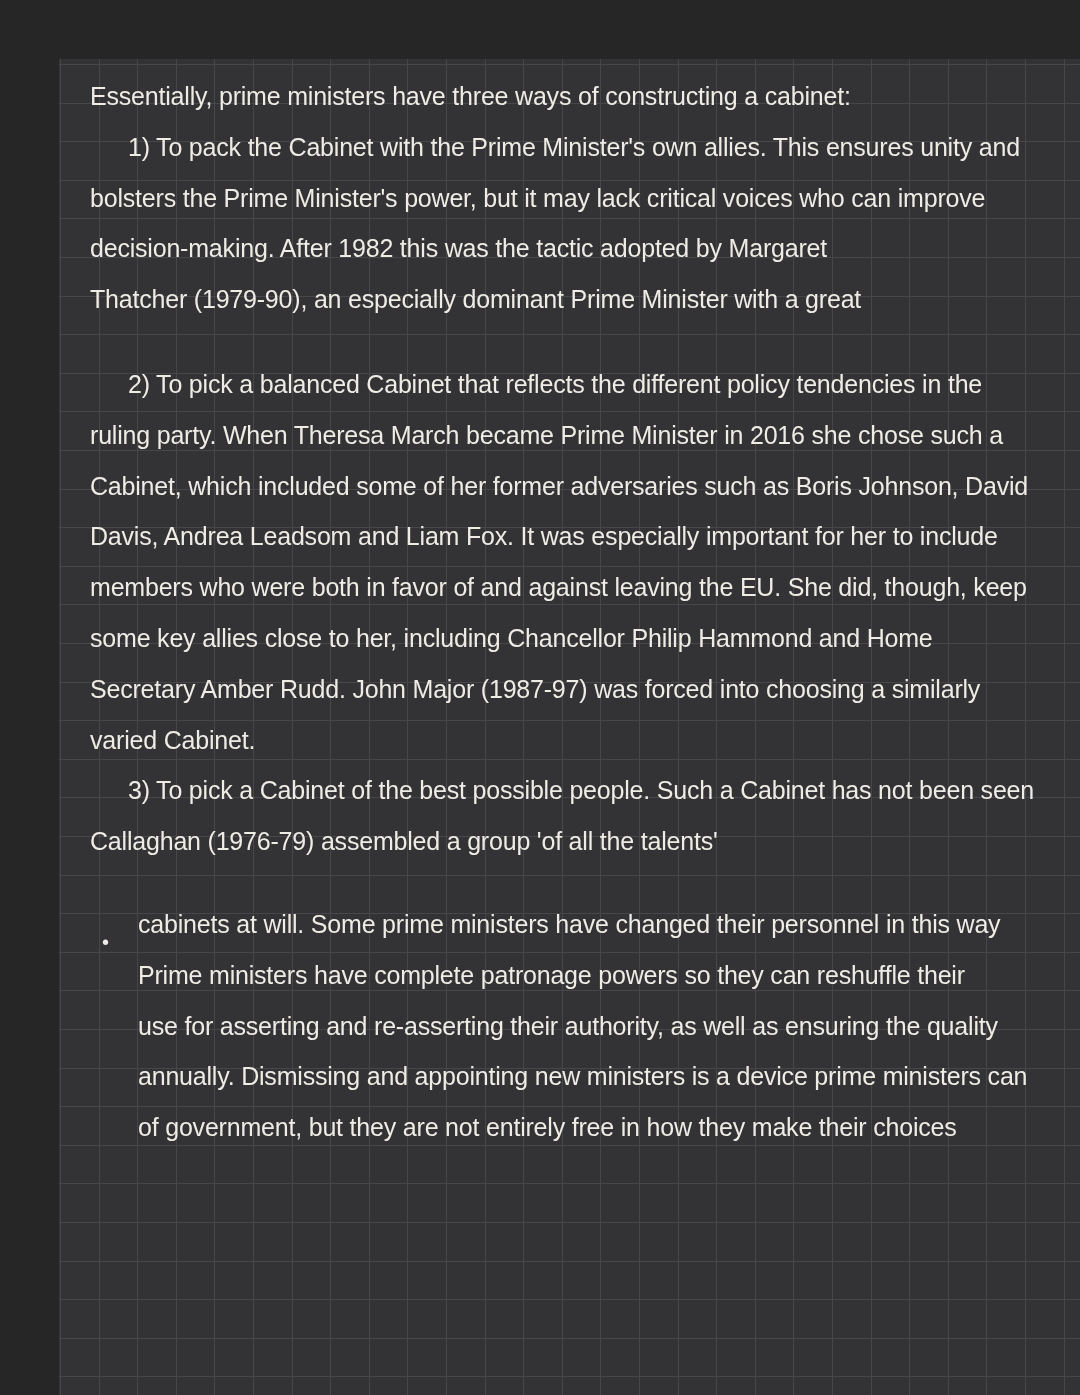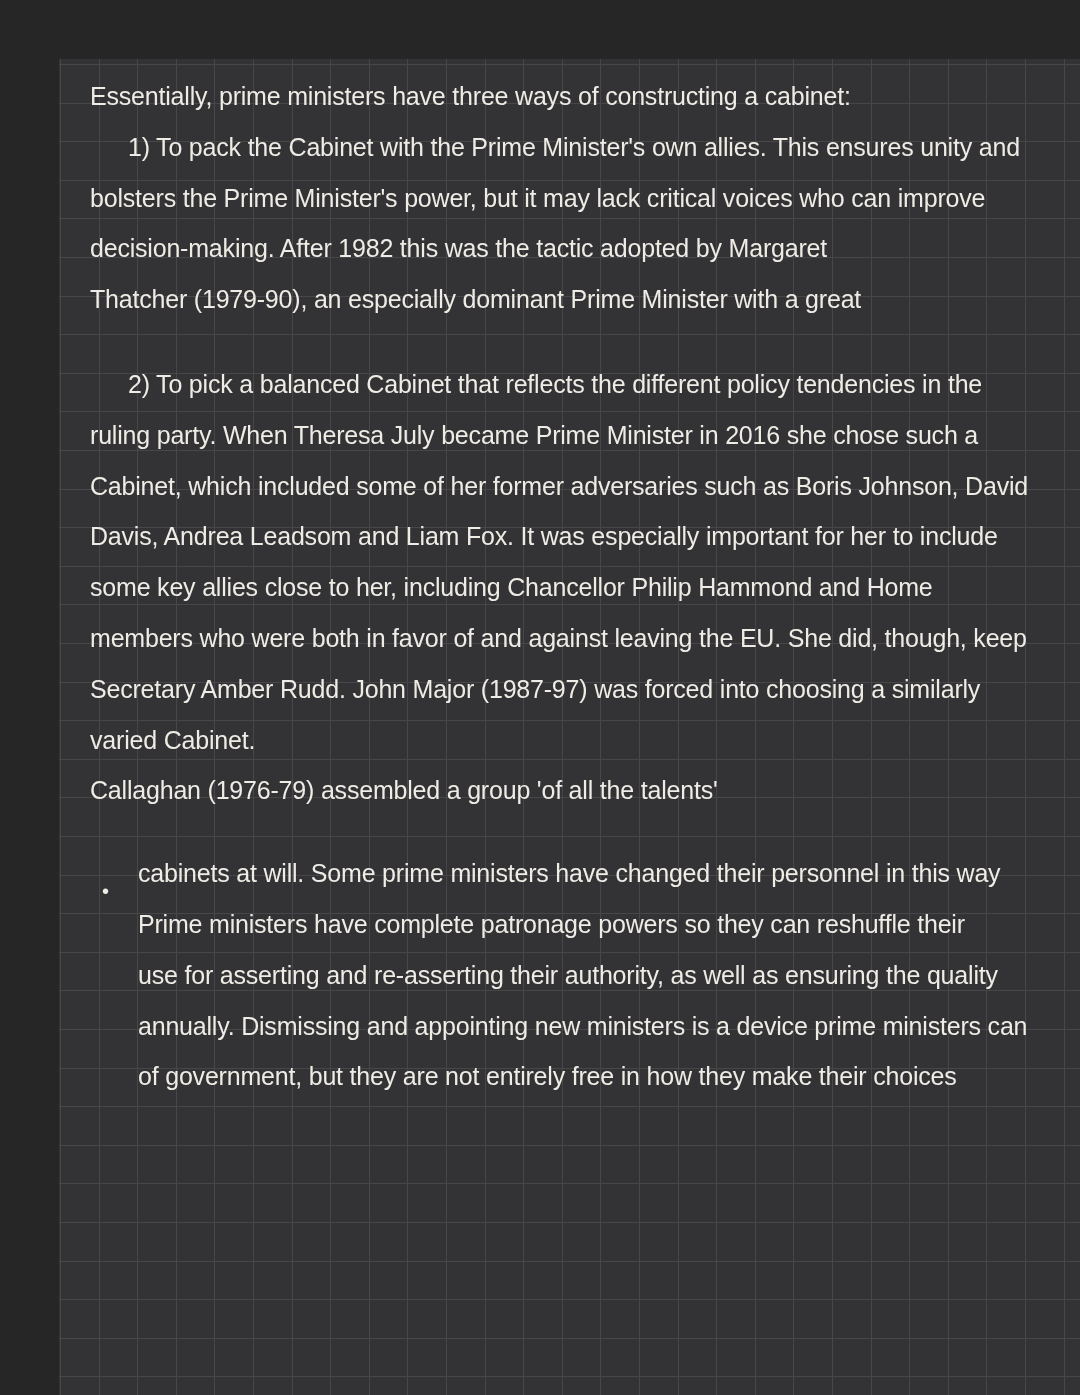--- a/index.html
+++ b/index.html
@@ -47,30 +47,31 @@
     <div class="para p1">
       <div class="line">Essentially, prime ministers have three ways of constructing a cabinet:</div>
       <div class="line ind">1) To pack the Cabinet with the Prime Minister's own allies. This ensures unity and</div>
       <div class="line">bolsters the Prime Minister's power, but it may lack critical voices who can improve</div>
       <div class="line">decision-making. After 1982 this was the tactic adopted by Margaret</div>
       <div class="line">Thatcher (1979-90), an especially dominant Prime Minister with a great</div>
     </div>
 
     <div class="para p2">
       <div class="line ind">2) To pick a balanced Cabinet that reflects the different policy tendencies in the</div>
-      <div class="line">ruling party. When Theresa July became Prime Minister in 2016 she chose such a</div>
+      <div class="line">ruling party. When Theresa March became Prime Minister in 2016 she chose such a</div>
       <div class="line">Cabinet, which included some of her former adversaries such as Boris Johnson, David</div>
       <div class="line">Davis, Andrea Leadsom and Liam Fox. It was especially important for her to include</div>
+      <div class="line">members who were both in favor of and against leaving the EU. She did, though, keep</div>
       <div class="line">some key allies close to her, including Chancellor Philip Hammond and Home</div>
-      <div class="line">members who were both in favor of and against leaving the EU. She did, though, keep</div>
       <div class="line">Secretary Amber Rudd. John Major (1987-97) was forced into choosing a similarly</div>
       <div class="line">varied Cabinet.</div>
     </div>
 
     <div class="para p3">
+      <div class="line ind">3) To pick a Cabinet of the best possible people. Such a Cabinet has not been seen</div>
       <div class="line">Callaghan (1976-79) assembled a group 'of all the talents'</div>
     </div>
 
     <div class="para bullet-para">
       <span class="bullet">•</span>
       <div class="line">cabinets at will. Some prime ministers have changed their personnel in this way</div>
       <div class="line">Prime ministers have complete patronage powers so they can reshuffle their</div>
       <div class="line">use for asserting and re-asserting their authority, as well as ensuring the quality</div>
       <div class="line">annually. Dismissing and appointing new ministers is a device prime ministers can</div>
       <div class="line">of government, but they are not entirely free in how they make their choices</div>

